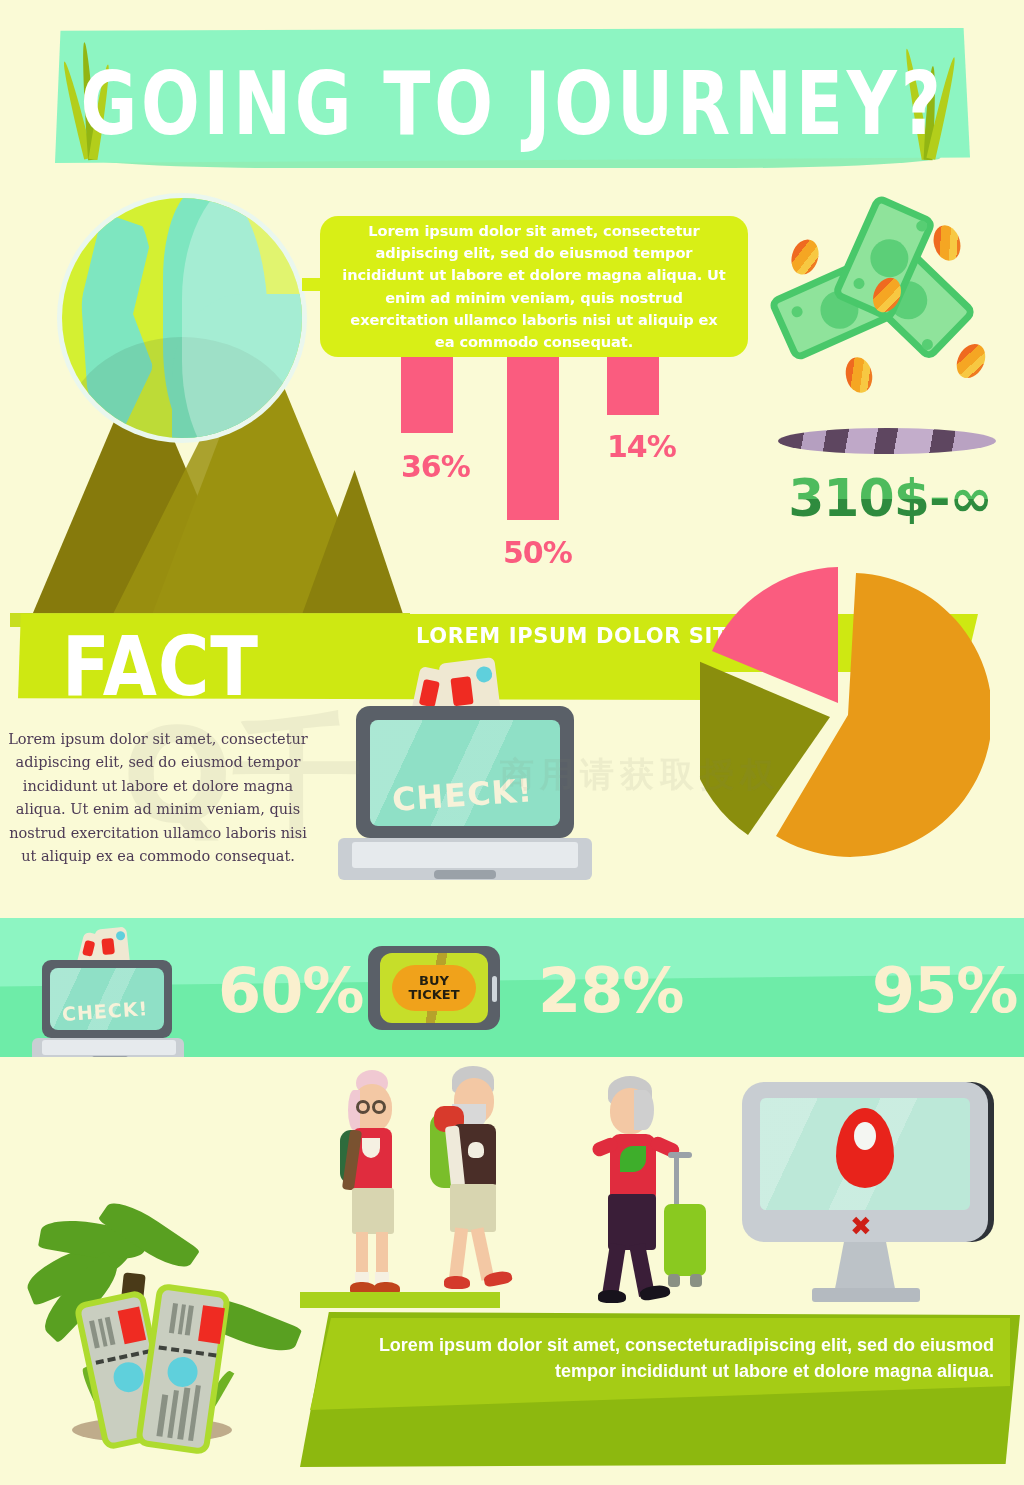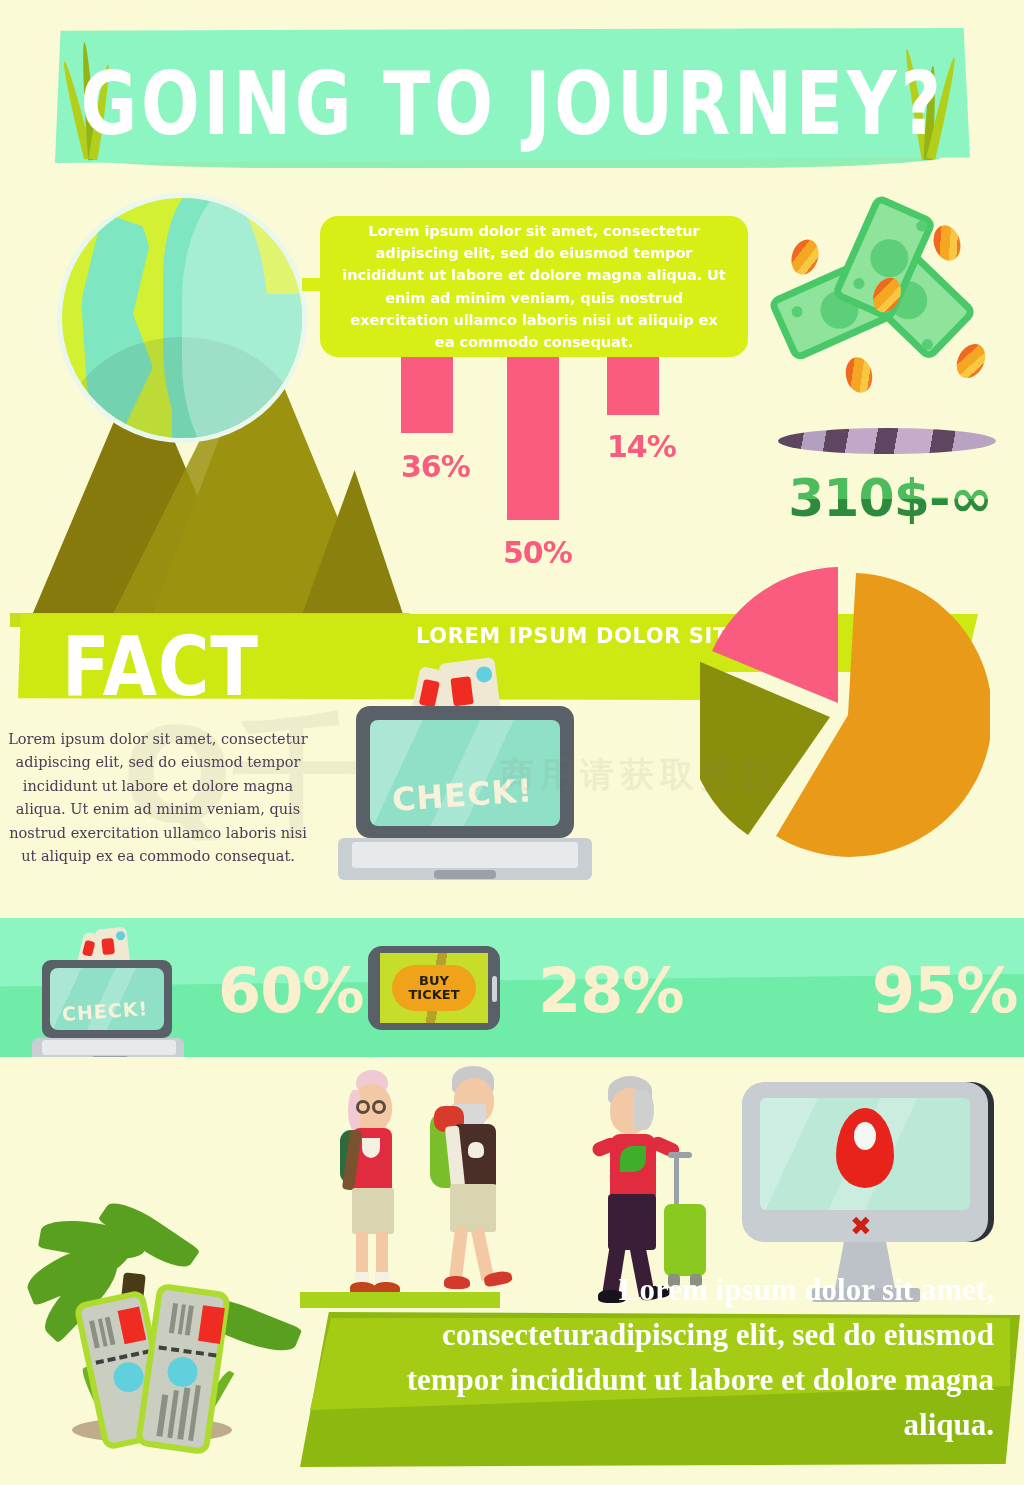--- a/index.html
+++ b/index.html
@@ -176,21 +176,21 @@
     clip-path: polygon(0 14%, 100% 0, 100% 100%, 0 100%);
   }
   .stat-pct {
     position:absolute; color:#FAF0CE; font-size:62px; font-weight:bold;
     font-family:"DejaVu Sans", sans-serif; letter-spacing:-1px;
   }
   .phone {
     position:absolute; background:#5A6068; border-radius:14px;
   }
   .phone-screen {
-    position:absolute; inset:7px 12px; border-radius:0; overflow:hidden;
+    position:absolute; inset:7px 12px; border-radius:12px; overflow:hidden;
     background:#C6DE2A;
   }
   .phone-btn { position:absolute; background:#CFD6DB; border-radius:3px; }
   .buy-pill {
     position:absolute; background:#F0A21B; border-radius:26px;
     display:flex; align-items:center; justify-content:center; flex-direction:column;
   }
   .buy-pill span { color:#221E10; font-size:13px; font-weight:bold; font-family:"DejaVu Sans", sans-serif; line-height:1.05; }
   .monitor-unit { position:absolute; }
   .mon-frame { position:absolute; background:#4A5058; border-radius:10px; }
@@ -510,15 +510,15 @@
       <div class="tb-bar" style="left:35px; top:94px; width:6px; height:52px;"></div>
       <div class="tb-bar" style="left:46px; top:90px; width:5px; height:56px;"></div>
     </div>
   </div>
 
   <div class="bottom-ground"></div>
   <div class="bottom-banner">
     
   </div>
   <div class="bottom-banner-light"></div>
-  <p style="position:absolute; left:344px; top:1268px; width:650px; color:#FFFFFF; font-size:31px; font-weight:bold; line-height:1.45; text-align:right; font-family:Liberation Serif, serif;">Lorem ipsum dolor sit amet, consecteturadipiscing elit, sed do eiusmod tempor incididunt ut labore et dolore magna aliqua.</p>
+  <p style="position:absolute; left:344px; top:1332px; width:650px; color:#FFFFFF; font-size:18px; font-weight:bold; line-height:1.45; text-align:right; font-family:Liberation Sans, sans-serif;">Lorem ipsum dolor sit amet, consecteturadipiscing elit, sed do eiusmod tempor incididunt ut labore et dolore magna aliqua.</p>
 
 </div>
 
 </body></html>

